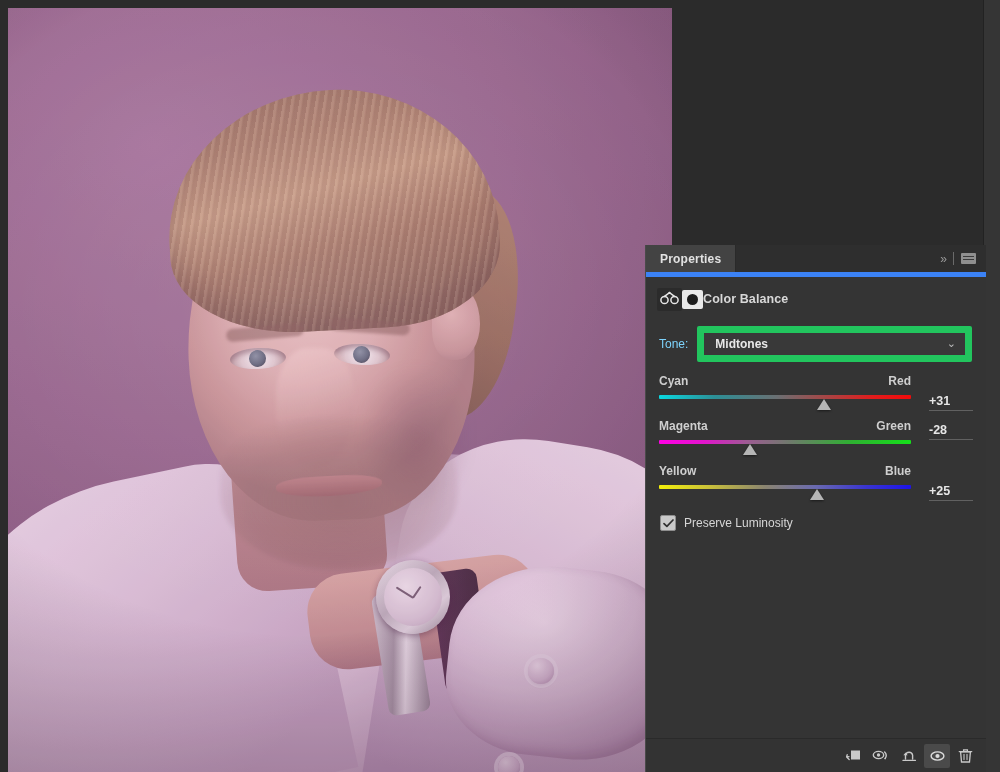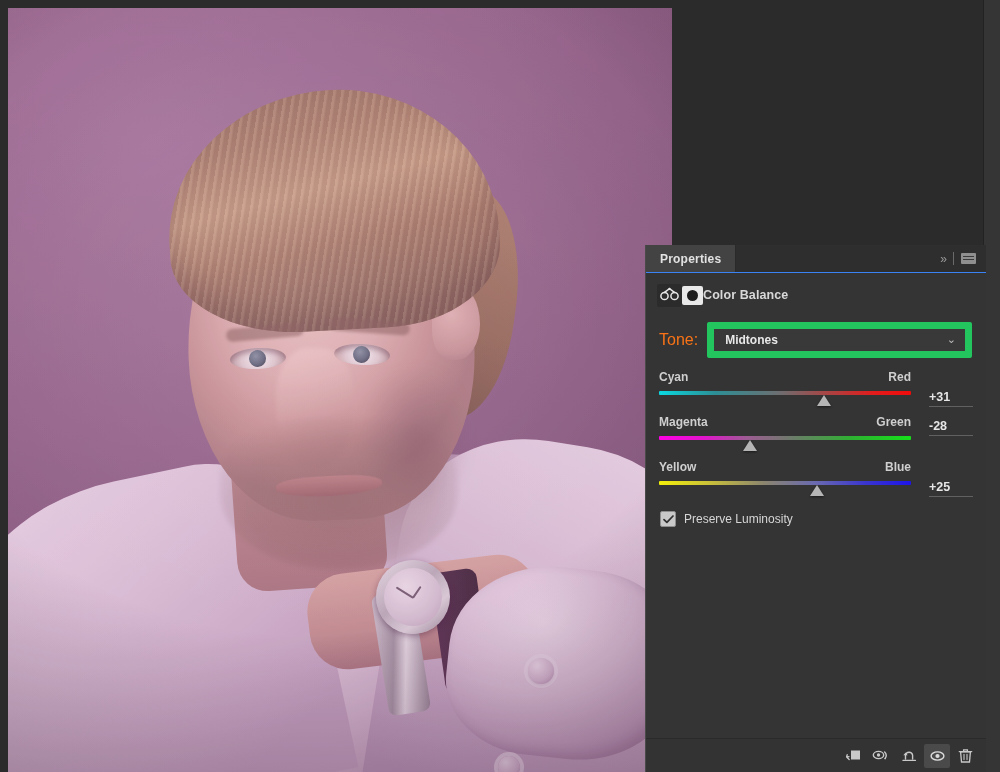--- a/index.html
+++ b/index.html
@@ -175,21 +175,21 @@
 
   
   .panel{
     position:absolute;left:645px;top:245px;width:340px;height:527px;
     background:#343434;
     border-left:1px solid #4a4a4a;
     color:#d4d4d4;
   }
   .tabbar{
     position:relative;height:27px;background:#2e2e2e;display:flex;align-items:stretch;
-    border-bottom:1px solid #3b82f6;
+    border-bottom:5px solid #3b82f6;
   }
   .tab{
     display:flex;align-items:center;padding:0 14px;font-size:12px;font-weight:bold;
     color:#e2e2e2;background:#434343;border-right:1px solid #2a2a2a;letter-spacing:.2px;
   }
   .tab-fill{flex:1;background:#2e2e2e;}
   .tab-ctrls{display:flex;align-items:center;gap:7px;padding-right:10px;background:#2e2e2e;}
   .chev2{font-size:12px;color:#9b9b9b;letter-spacing:-1px;}
   .tab-sep{width:1px;height:13px;background:#6a6a6a;}
   .menu-ico{width:15px;height:11px;background:#8f8f8f;border-radius:1px;
@@ -202,21 +202,21 @@
   }
   .scales-ico{width:25px;height:23px;background:#2b2b2b;border-radius:2px;display:flex;align-items:center;justify-content:center;}
   .mask-thumb{
     width:21px;height:19px;background:#e9e9e9;border-radius:2px;
     display:flex;align-items:center;justify-content:center;
   }
   .mask-thumb i{display:block;width:11px;height:11px;border-radius:50%;background:#1d1d1d;}
   .adj-title{font-size:12.5px;color:#d8d8d8;font-weight:bold;letter-spacing:.1px;}
 
   .row-tone{display:flex;align-items:center;gap:9px;padding:6px 14px 0 13px;}
-  .tone-label{font-size:16px;color:#f97316;}
+  .tone-label{font-size:12px;color:#7dd3fc;}
   .select{
     position:relative;flex:1;height:22px;background:#393939;border:7px solid #22c55e;border-radius:2px;
     display:flex;align-items:center;padding-left:11px;font-size:12px;color:#e8e8e8;font-weight:bold;
   }
   .select .chev{position:absolute;right:9px;top:4px;font-size:11px;color:#bdbdbd;font-weight:normal;}
 
   .sliders{padding:12px 0 0 0;}
   .srow{padding:0 13px;margin-bottom:11px;position:relative;font-weight:bold;}
   .sheader{display:flex;justify-content:space-between;width:252px;font-size:12px;color:#cfcfcf;margin-bottom:4px;}
   .strack-wrap{position:relative;width:252px;height:16px;}

